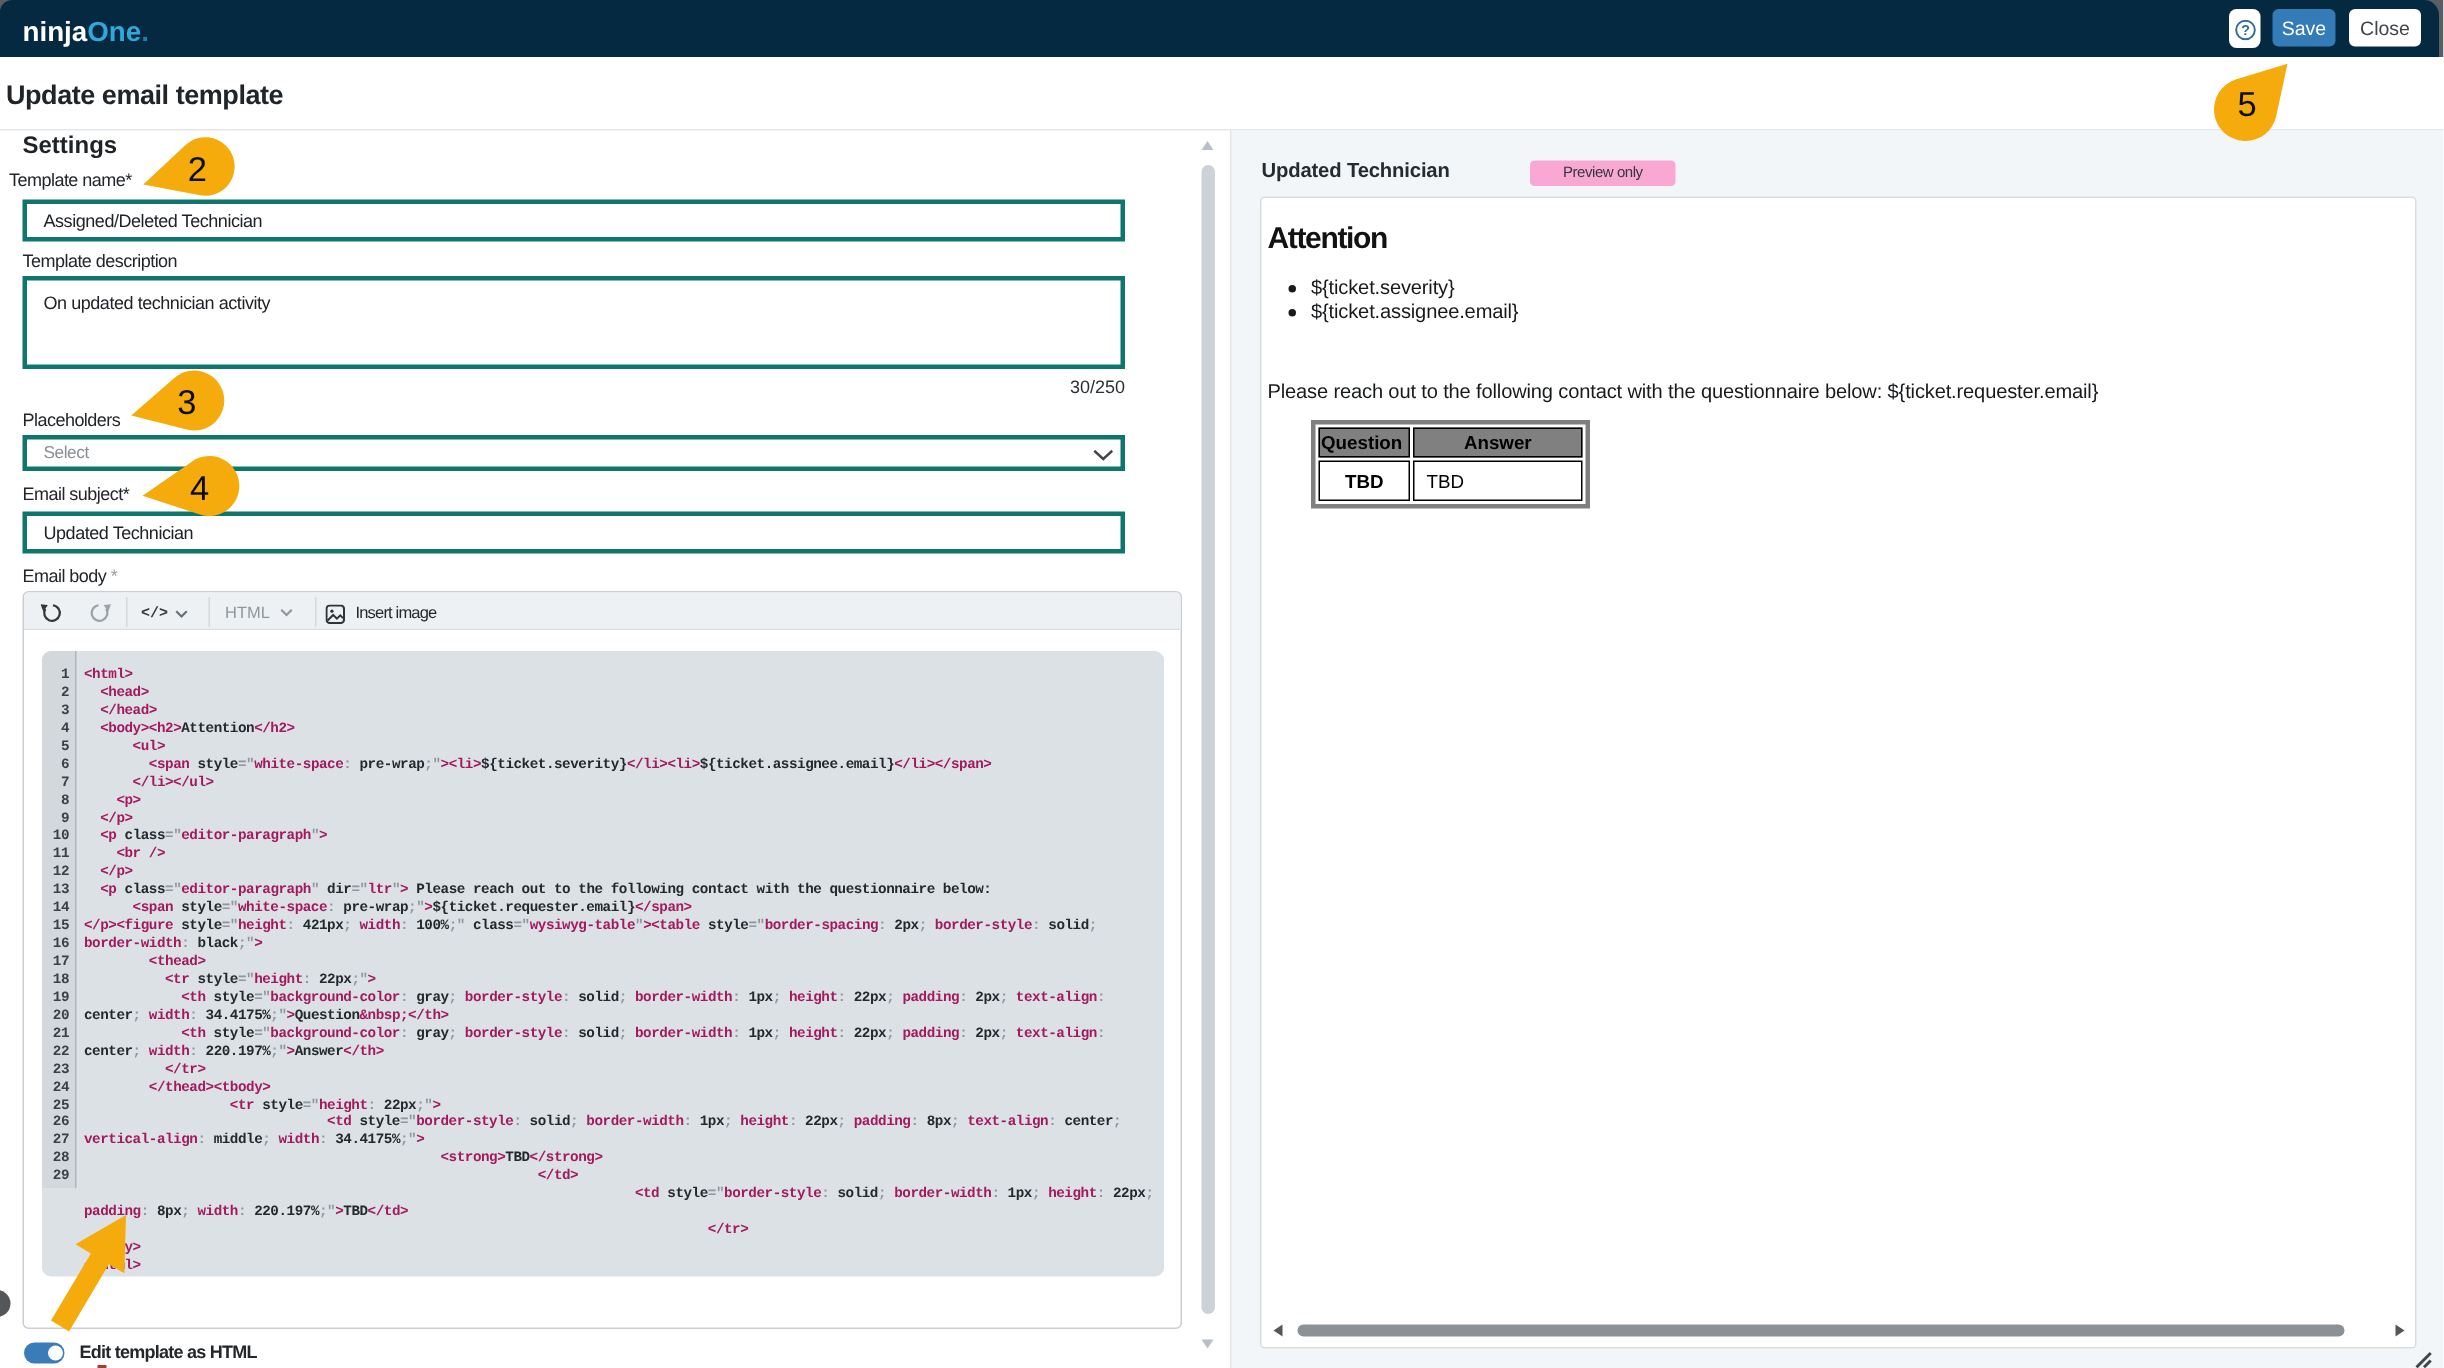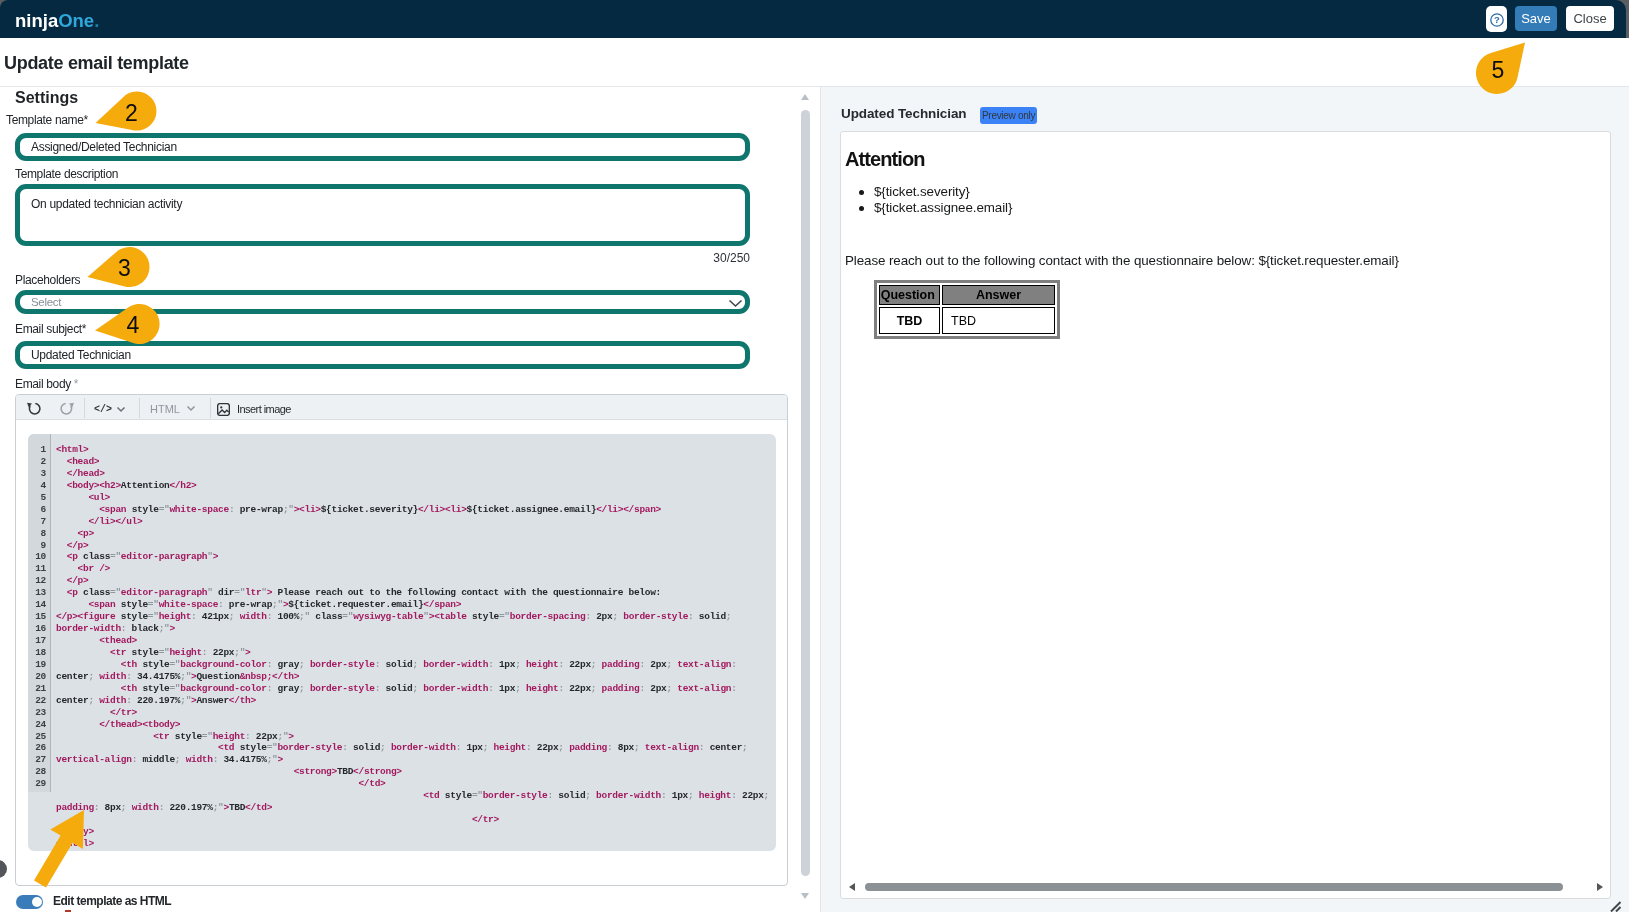--- a/index.html
+++ b/index.html
@@ -15,21 +15,21 @@
  color:#fff;font-size:13px;text-align:center;line-height:25px}
 #closebtn{left:1566px;top:6px;width:48px;height:25px;background:#fff;border-radius:4px;
  color:#3f4449;font-size:13px;text-align:center;line-height:25px}
 #pgtitle{left:4px;top:53px;font-size:18px;font-weight:600;letter-spacing:-0.3px;color:#20252a}
 #hdiv{left:0;top:86px;width:1629px;height:1px;background:#e4e7ea}
 
 #rpanel{left:821px;top:87px;width:808px;height:825px;background:#f3f6f9}
 #vdiv{left:820px;top:87px;width:1px;height:825px;background:#e2e5e8}
 
 .lbl{font-size:12px;letter-spacing:-0.35px;color:#22262a}
-.inp{border:5px solid #0f766e;border-radius:11px;background:#fff;font-size:12px;letter-spacing:-0.3px;color:#202428;
+.inp{border:3px solid #0f766e;border-radius:0;background:#fff;font-size:12px;letter-spacing:-0.3px;color:#202428;
  padding-left:11px;display:flex;align-items:center}
 
 #edbox{left:15px;top:394px;width:773px;height:492px;border:1px solid #c9ced3;border-radius:4px;background:#fff}
 #edtb{left:16px;top:395px;width:771px;height:25px;background:#eef1f3;border-bottom:1px solid #dadfe3;border-radius:3px 3px 0 0}
 .tsep{width:1px;height:20px;background:#d4d9dd;position:absolute;top:398px}
 #codeblk{left:28px;top:434px;width:748px;height:417px;background:#dce1e6;border-radius:6px}
 #gut{left:28px;top:434px;width:22px;height:358px;background:#d3d8dd;border-radius:6px 0 0 0}
 #gutline{left:50px;top:434px;width:1px;height:358px;background:#aeb5bc}
 #coderows{left:28px;top:444px;width:748px}
 .cr{height:11.95px;line-height:11.95px;white-space:pre;font-family:"Liberation Mono",monospace;
@@ -39,22 +39,22 @@
 .cr .m{color:#a2195e}.cr .g{color:#8e979e}.cr .k{color:#24282c}
 
 #tgl{left:16px;top:895px;width:27px;height:14px;border-radius:7px;background:#3a7cba}
 #tglknob{left:31.5px;top:897px;width:10px;height:10px;border-radius:50%;background:#fff}
 #tgllbl{left:53px;top:894px;font-size:12px;font-weight:600;letter-spacing:-0.5px;color:#23272b}
 
 #lsb{left:801px;top:110px;width:9px;height:766px;background:#cdd2d8;border-radius:4.5px}
 .sbarrow{width:0;height:0;position:absolute}
 
 #rptitle{left:841px;top:105.5px;font-size:13.5px;font-weight:700;letter-spacing:-0.1px;color:#252b31}
-#badge{left:980px;top:107px;height:17px;background:#3b82f6;border-radius:3px;color:#31373c;
- font-size:10px;letter-spacing:-0.3px;line-height:17px;padding:0 2px}
+#badge{left:1020px;top:107px;height:17px;background:#f9a8d4;border-radius:3px;color:#31373c;
+ font-size:10px;letter-spacing:-0.3px;line-height:17px;padding:0 22px}
 #pvbox{left:840px;top:131px;width:771px;height:768px;background:#fff;border:1px solid #d9dde0;border-radius:3px}
 #pvh2{left:845px;top:148px;font-size:20px;font-weight:700;letter-spacing:-0.9px;color:#121212}
 .pvtxt{font-size:13.4px;letter-spacing:-0.1px;color:#17191b}
 #pvtable{left:874px;top:280px;border-collapse:separate;border-spacing:2px;border:3px solid #7f7f7f;background:#fff;table-layout:fixed}
 #pvtable th{background:#808080;border:1px solid #000;font-size:12.5px;font-weight:700;color:#000;height:20px;padding:0;text-align:center;white-space:nowrap;font-family:"Liberation Sans",sans-serif}
 #pvtable td{border:1px solid #000;background:#fff;font-size:12.5px;padding:0;height:27px}
 
 #pvthumb{left:865px;top:883px;width:698px;height:8px;border-radius:4px;background:#8c9196}
 </style></head>
 <body>

